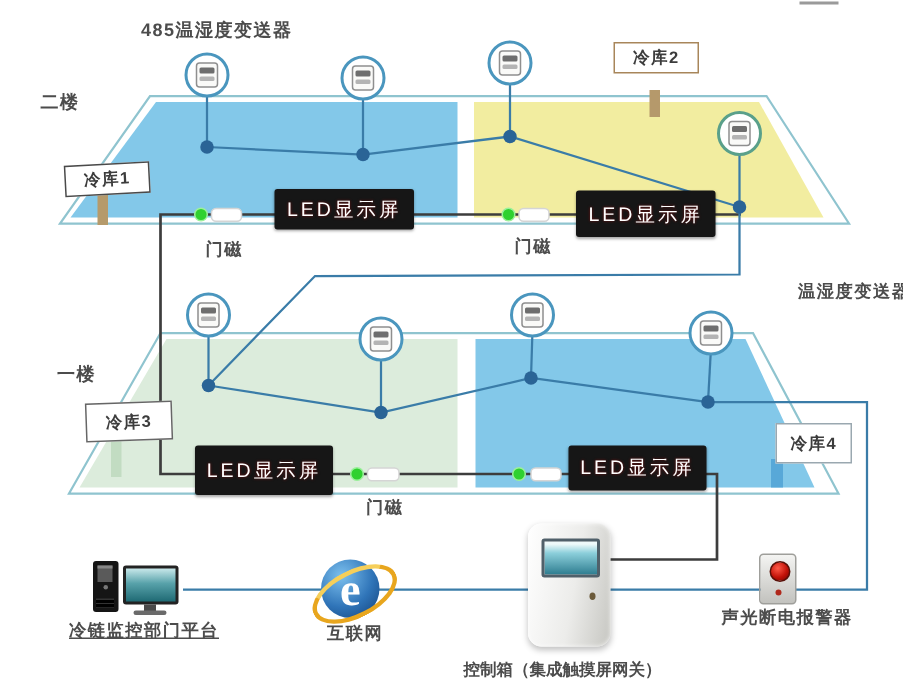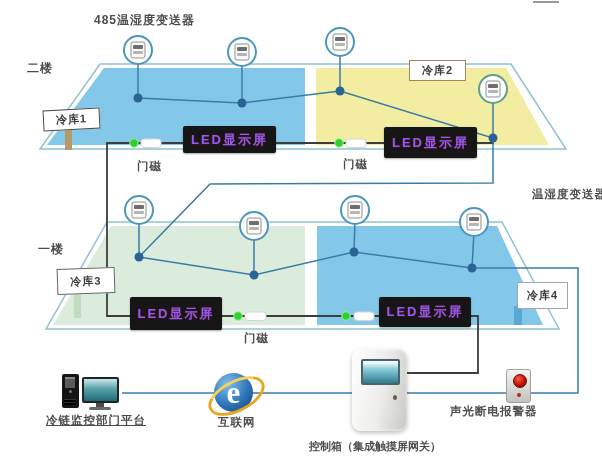--- a/index.html
+++ b/index.html
@@ -7,21 +7,21 @@
     position:relative;width:602px;height:456px;overflow:hidden;
     font-family:"Liberation Sans","DejaVu Sans",sans-serif;
     background:#ffffff;
   }
   .lbl{position:absolute;color:#4c4c4c;font-size:11.5px;font-weight:700;letter-spacing:1px;white-space:nowrap;}
   .lbl.small{font-size:11px;}
   svg{position:absolute;left:0;top:0;}
   
   .led{position:absolute;background:#161616;border-radius:2px;display:flex;align-items:center;justify-content:center;
        box-shadow:0 1px 2px rgba(0,0,0,.35);z-index:6;}
-  .led span{color:#8b5cf6;font-size:13px;font-weight:700;letter-spacing:2px;text-shadow:0 0 2px #7a0f0f;}
+  .led span{color:#ffffff;font-size:13px;font-weight:400;letter-spacing:2px;text-shadow:0 0 2px #7a0f0f;}
   
   .sign{position:absolute;background:#ffffff;display:flex;align-items:center;justify-content:center;
         color:#3c3c3c;font-size:11px;font-weight:700;letter-spacing:1px;z-index:7;}
   .post{position:absolute;z-index:6;}
   
   .tower{position:absolute;left:62px;top:374px;width:17px;height:34px;background:#151515;border-radius:2px;z-index:6;}
   .tower .panel{position:absolute;left:3px;top:3px;width:10px;height:9px;background:#5a5a5a;border-top:2px solid #888;}
   .tower .dot{position:absolute;left:7px;top:16px;width:3px;height:3px;border-radius:50%;background:#777;}
   .tower .slots{position:absolute;left:2px;bottom:3px;width:12px;height:6px;background:repeating-linear-gradient(#333 0 1px,#000 1px 3px);}
   .monitor{position:absolute;left:82px;top:377px;width:37px;height:26px;background:#232323;border-radius:2px;padding:2px;box-sizing:border-box;z-index:6;}
@@ -177,21 +177,21 @@
     <span>LED显示屏</span>
     </div>
 
   <div class="lbl" style="left:137px;top:159px;">门磁</div>
   <div class="lbl" style="left:343px;top:157px;">门磁</div>
   <div class="lbl" style="left:244px;top:331px;">门磁</div>
 
   <div class="post" style="left:65px;top:126px;width:7px;height:24px;background:#b59a6b;"></div>
   <div class="sign" style="left:43px;top:109px;width:55px;height:19px;border:1.2px solid #4a4a4a;transform:rotate(-3deg);">冷库1</div>
   <div class="post" style="left:433px;top:60px;width:7px;height:18px;background:#b5996b;"></div>
-  <div class="sign" style="left:409px;top:60px;width:55px;height:19px;border:1.2px solid #a8865a;">冷库2</div>
+  <div class="sign" style="left:409px;top:28px;width:55px;height:19px;border:1.2px solid #a8865a;">冷库2</div>
   <div class="post" style="left:74px;top:290px;width:7px;height:28px;background:#c2dcc2;"></div>
   <div class="sign" style="left:57px;top:268px;width:56px;height:24px;border:1.2px solid #666;transform:rotate(-2deg);">冷库3</div>
   <div class="post" style="left:514px;top:306px;width:8px;height:19px;background:#58a8d8;"></div>
   <div class="sign" style="left:517px;top:282px;width:49px;height:25px;border:1.2px solid #9aa8b0;">冷库4</div>
 
   <div class="tower">
     <div class="panel"></div>
     <div class="dot"></div>
     <div class="slots"></div>
   </div>
@@ -211,15 +211,15 @@
   <div class="cbox">
     <div class="screen"></div>
     <div class="knob"></div>
   </div>
   <div class="lbl small" style="left:309px;top:439px;letter-spacing:0;">控制箱（集成触摸屏网关）</div>
 
   <div class="alarm">
     <div class="lamp"></div>
     <div class="mini"></div>
   </div>
-  <div class="lbl" style="left:450px;top:404px;">声光断电报警器</div>
+  <div class="lbl" style="left:481px;top:404px;">声光断电报警器</div>
 
 </div>
 
 </body></html>

